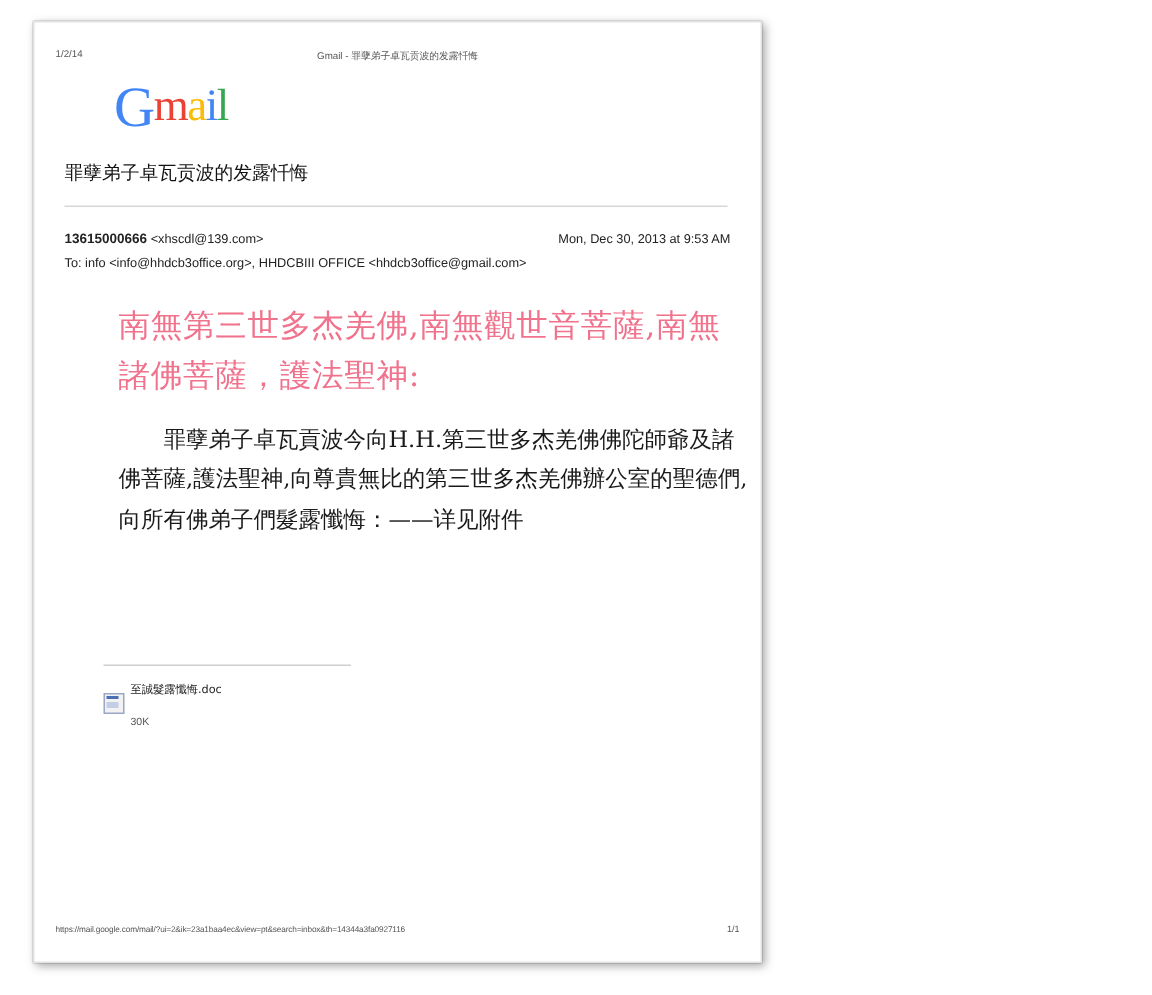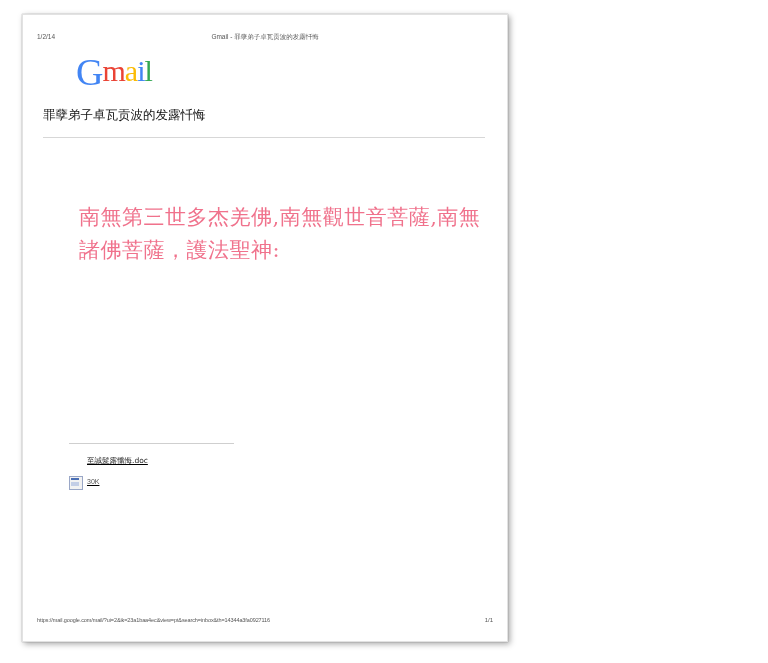--- a/index.html
+++ b/index.html
@@ -129,22 +129,21 @@
     top: 428px;
     width: 165px;
     border-top: 1px solid #cfcfcf;
   }
   .attachment {
     position: absolute;
     left: 46px;
     top: 433px;
     width: 260px;
     display: flex;
-    align-items: flex-end;
-    text-decoration: underline;
+    align-items: center;
   }
   .attach-icon {
     width: 12px;
     height: 12px;
     margin-right: 4px;
     margin-top: 1px;
     background: #f2f2f2;
     border: 1px solid #9aa7c7;
     position: relative;
     flex: 0 0 auto;
@@ -208,24 +207,31 @@
 
   <div class="gmail-logo">
     <span class="g1">G</span><span class="m">m</span><span class="a">a</span><span class="i">i</span><span class="l">l</span>
   </div>
 
   <div class="subject">罪孽弟子卓瓦贡波的发露忏悔</div>
 
   <div class="rule rule-top"></div>
 
   <div class="meta">
+    <div class="from-line">
+      <span class="sender">13615000666</span>
+      <span class="addr">&lt;xhscdl@139.com&gt;</span>
+      <span class="date">Mon, Dec 30, 2013 at 9:53 AM</span>
+    </div>
+    <div class="to-line">To: info &lt;info@hhdcb3office.org&gt;, HHDCBIII OFFICE &lt;hhdcb3office@gmail.com&gt;</div>
   </div>
 
   <div class="body-zh">
     <div class="salutation">南無第三世多杰羌佛,南無觀世音菩薩,南無諸佛菩薩，護法聖神:</div>
+    <div class="paragraph">罪孽弟子卓瓦貢波今向H.H.第三世多杰羌佛佛陀師爺及諸佛菩薩,護法聖神,向尊貴無比的第三世多杰羌佛辦公室的聖德們,向所有佛弟子們髮露懺悔：——详见附件</div>
   </div>
 
   <div class="attach-rule"></div>
 
   <div class="attachment">
     <span class="attach-icon"></span>
     <span class="attach-texts">
       <span class="attach-name">至誠髮露懺悔.doc</span><br>
       <span class="attach-size">30K</span>
     </span>

